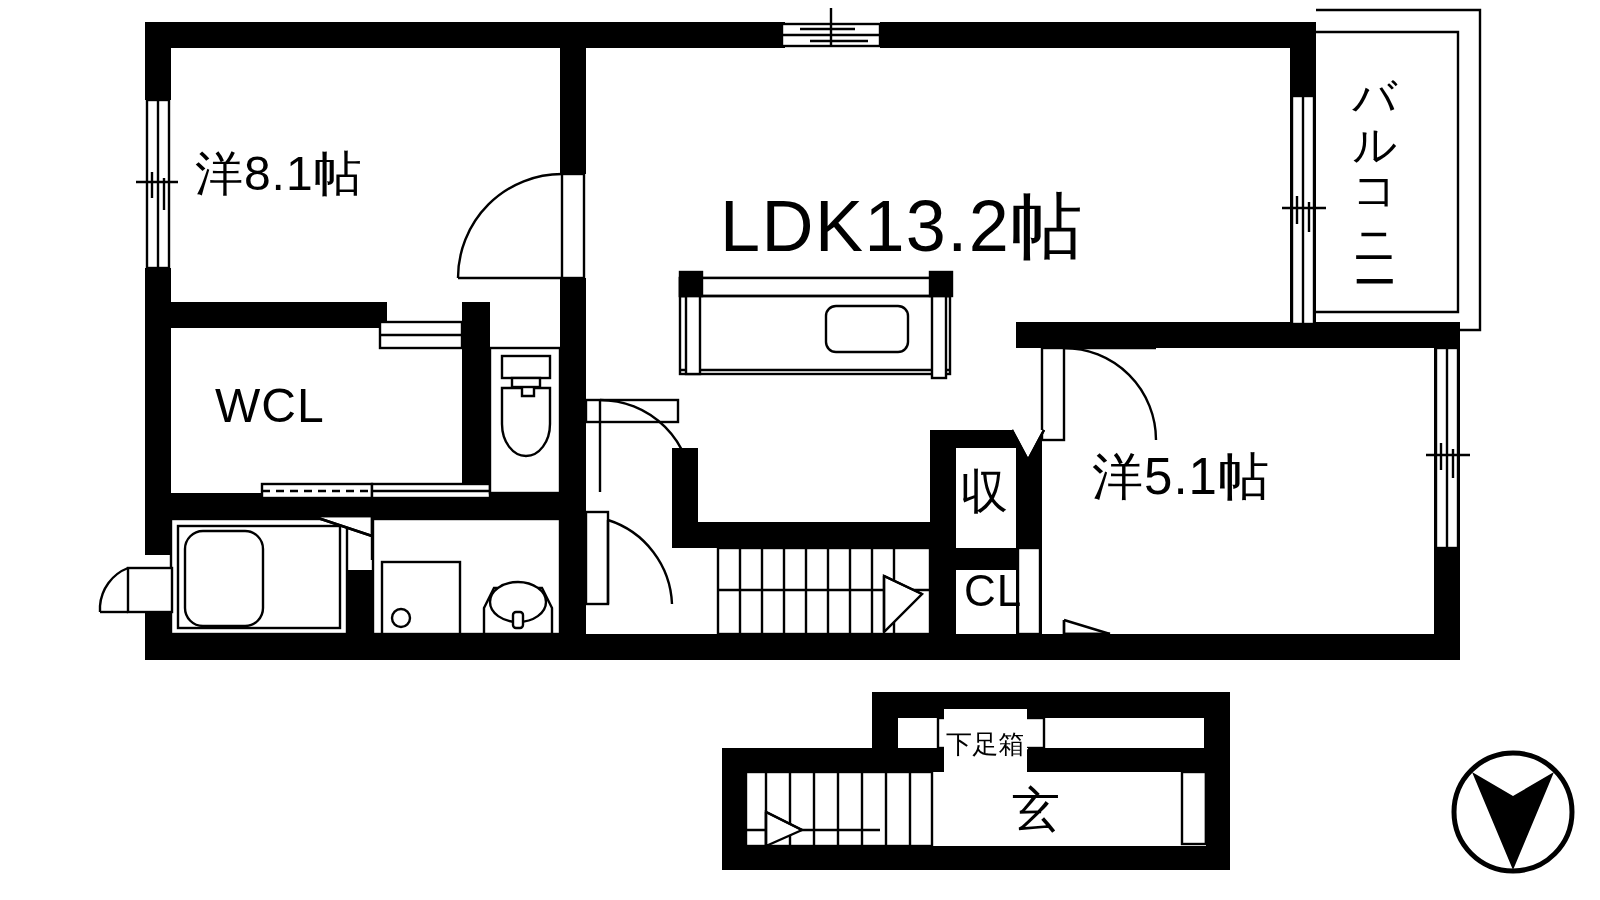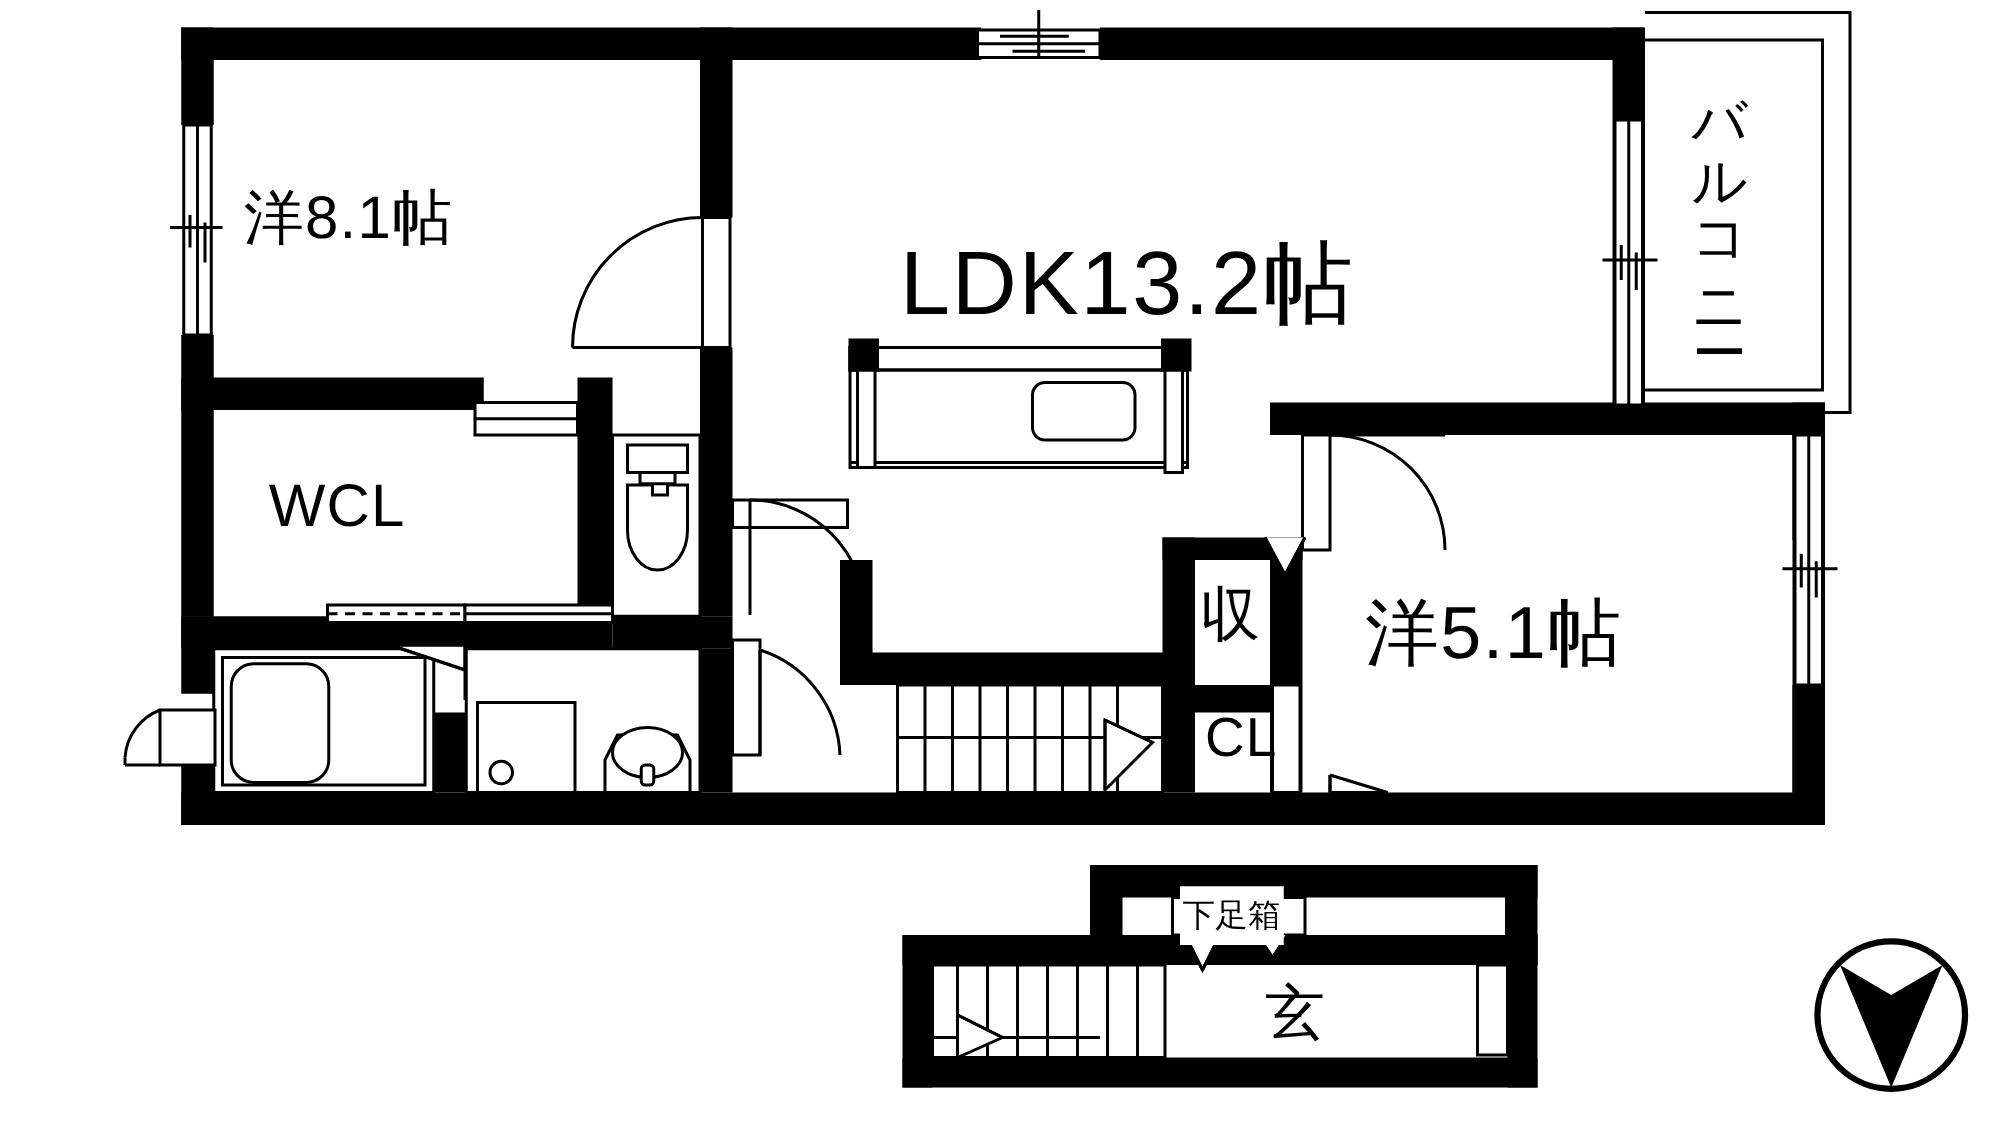--- a/index.html
+++ b/index.html
@@ -45,23 +45,22 @@
     font-weight: 400;
   }
   .lbl-ldk {
     left: 720px; top: 158px;
     font-size: 72px;
     font-weight: 400;
     margin-top: 21px;
   }
   .lbl-yo51 {
     left: 1092px; top: 443px;
-    font-size: 59px;
-    font-weight: 400;
-    margin-top: 24px;
+    font-size: 51px;
+    font-weight: 400;
   }
   .lbl-wcl {
     left: 215px; top: 378px;
     font-size: 48px;
     font-weight: 400;
   }
   .lbl-cl {
     left: 952px; top: 566px;
     font-size: 44px;
     font-weight: 400;
@@ -83,21 +82,21 @@
   .lbl-genkan {
     left: 1012px; top: 778px;
     font-size: 48px;
     font-weight: 400;
   }
   .lbl-gesokubako {
     left: 944px; top: 709px;
     font-size: 26px;
     font-weight: 400;
     background: #ffffff;
-    padding: 6px 2px;
+    padding: 18px 2px;
     letter-spacing: 0.01em;
   }
 </style>
 </head>
 <body>
 
 <div id="plan-root">
 
   <svg id="plan-svg" viewBox="0 0 1600 900" xmlns="http://www.w3.org/2000/svg">
 

